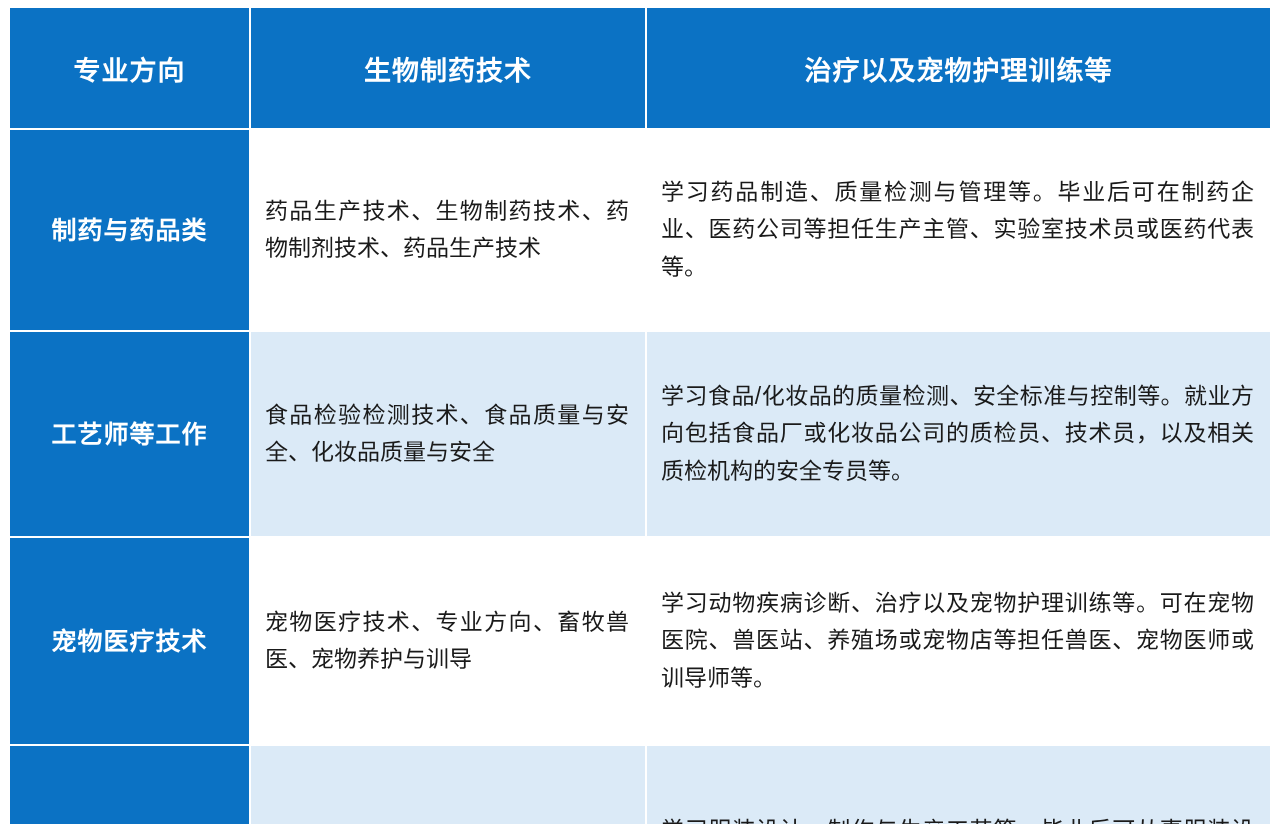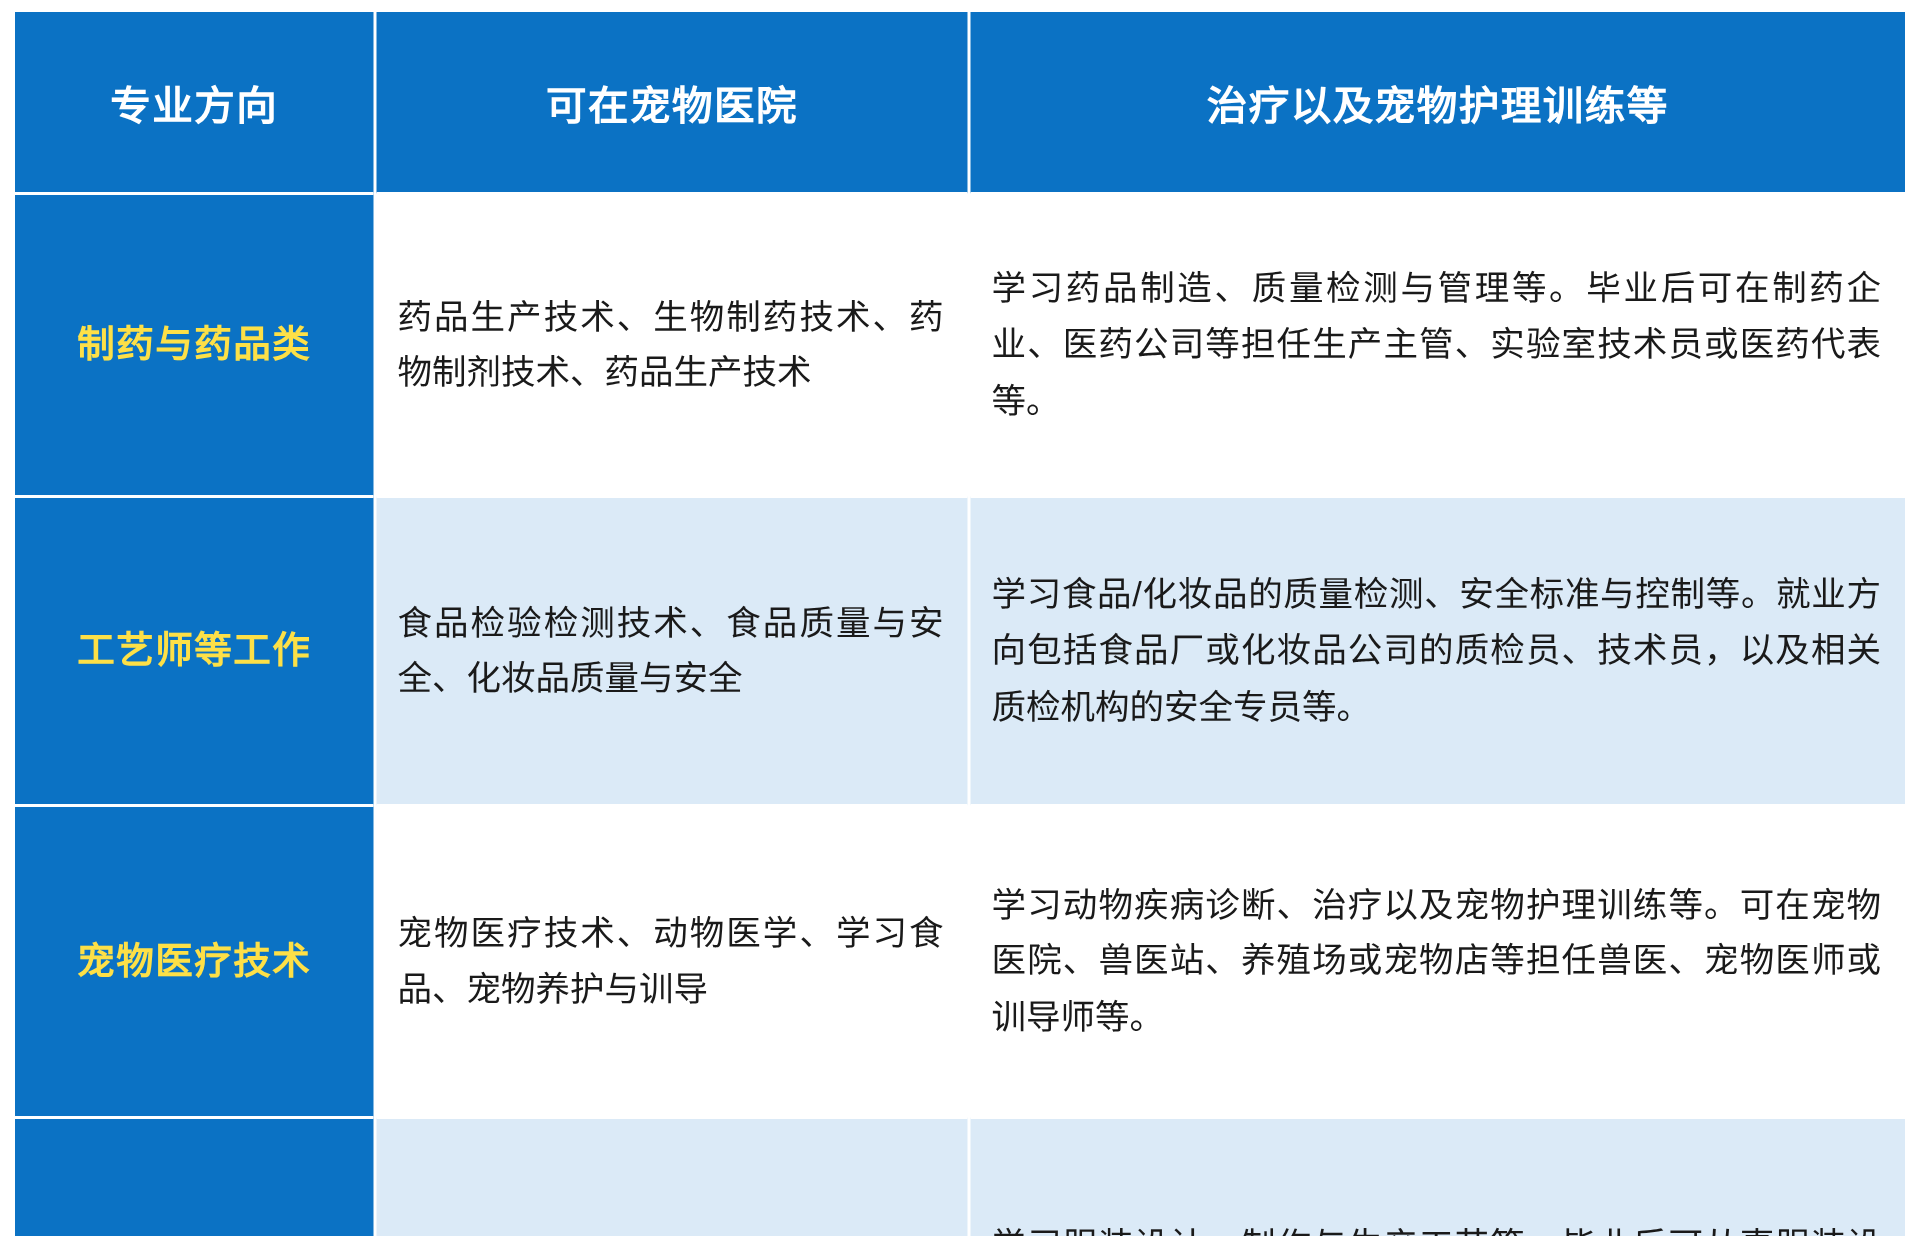--- a/index.html
+++ b/index.html
@@ -45,21 +45,21 @@
     vertical-align: middle;
     font-size: 23px;
     line-height: 1.62;
     border-top: 2px solid #ffffff;
     border-right: 2px solid #ffffff;
   }
   tbody td:last-child { border-right: none; margin-top: 25px; }
 
   td.dir-cell {
     background: #0b72c4;
-    color: #fde047;
+    color: #ffffff;
     font-size: 25px;
     font-weight: bold;
     text-align: center;
     letter-spacing: 1px;
     padding: 10px 6px;
   }
   td.maj-cell, td.desc-cell {
     color: #1a1a1a;
     padding: 14px 16px 14px 14px;
     text-align: justify;
@@ -80,38 +80,38 @@
 <div class="table-wrap">
   <table class="major-table">
     <colgroup>
       <col class="col-dir">
       <col class="col-maj">
       <col class="col-desc">
     </colgroup>
     <thead>
       <tr>
         <th>专业方向</th>
-        <th>可在宠物医院</th>
+        <th>生物制药技术</th>
         <th>治疗以及宠物护理训练等</th>
       </tr>
     </thead>
     <tbody>
       <tr class="row-odd row-h1">
         <td class="dir-cell">制药与药品类</td>
         <td class="maj-cell">药品生产技术、生物制药技术、药物制剂技术、药品生产技术</td>
         <td class="desc-cell">学习药品制造、质量检测与管理等。毕业后可在制药企业、医药公司等担任生产主管、实验室技术员或医药代表等。</td>
       </tr>
       <tr class="row-even row-h2">
         <td class="dir-cell">工艺师等工作</td>
         <td class="maj-cell">食品检验检测技术、食品质量与安全、化妆品质量与安全</td>
         <td class="desc-cell">学习食品/化妆品的质量检测、安全标准与控制等。就业方向包括食品厂或化妆品公司的质检员、技术员，以及相关质检机构的安全专员等。</td>
       </tr>
       <tr class="row-odd row-h3">
         <td class="dir-cell">宠物医疗技术</td>
-        <td class="maj-cell">宠物医疗技术、动物医学、学习食品、宠物养护与训导</td>
+        <td class="maj-cell">宠物医疗技术、专业方向、畜牧兽医、宠物养护与训导</td>
         <td class="desc-cell">学习动物疾病诊断、治疗以及宠物护理训练等。可在宠物医院、兽医站、养殖场或宠物店等担任兽医、宠物医师或训导师等。</td>
       </tr>
       <tr class="row-even row-h4">
         <td class="dir-cell">轻工与设计类</td>
         <td class="maj-cell">服装设计与工艺</td>
         <td class="desc-cell">学习服装设计、制作与生产工艺等。毕业后可从事服装设计师、工艺师等工作。</td>
       </tr>
     </tbody>
   </table>
 </div>

